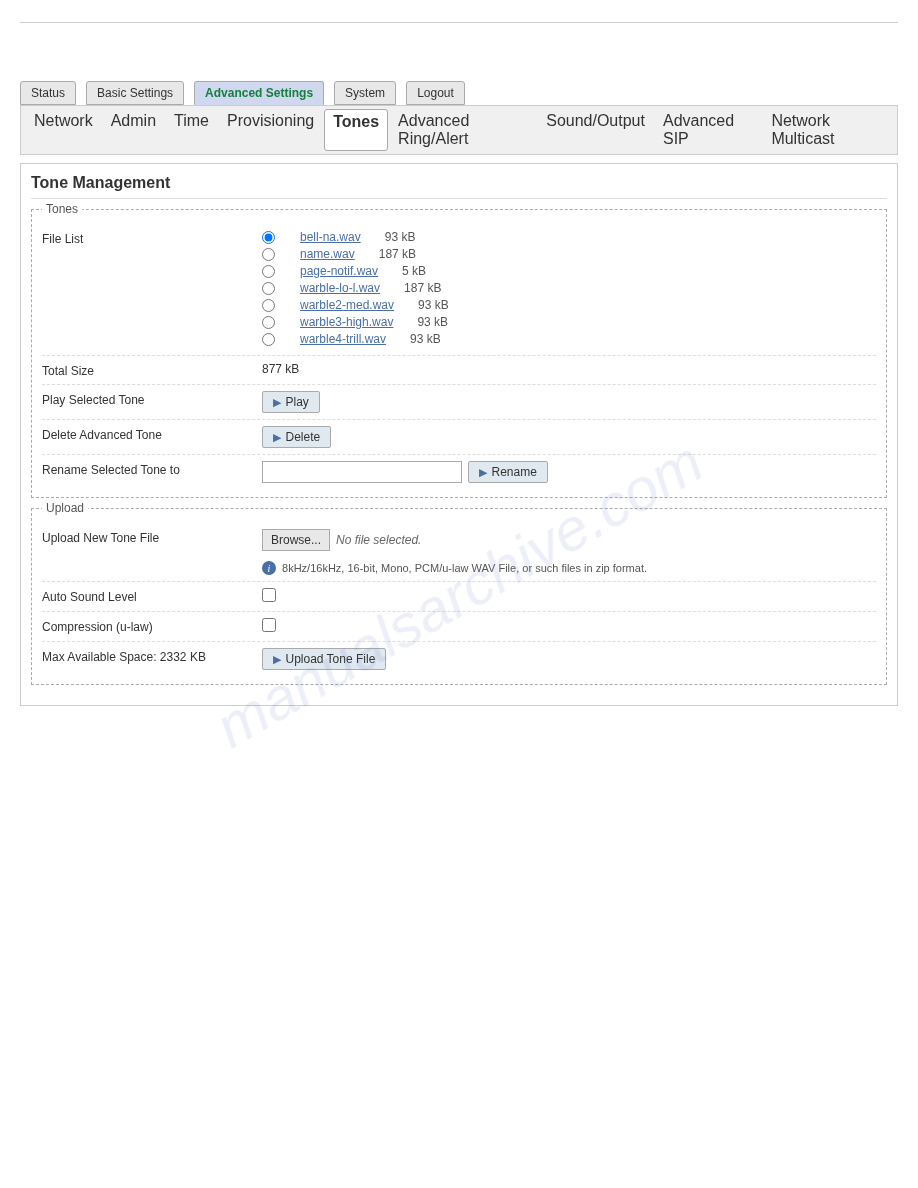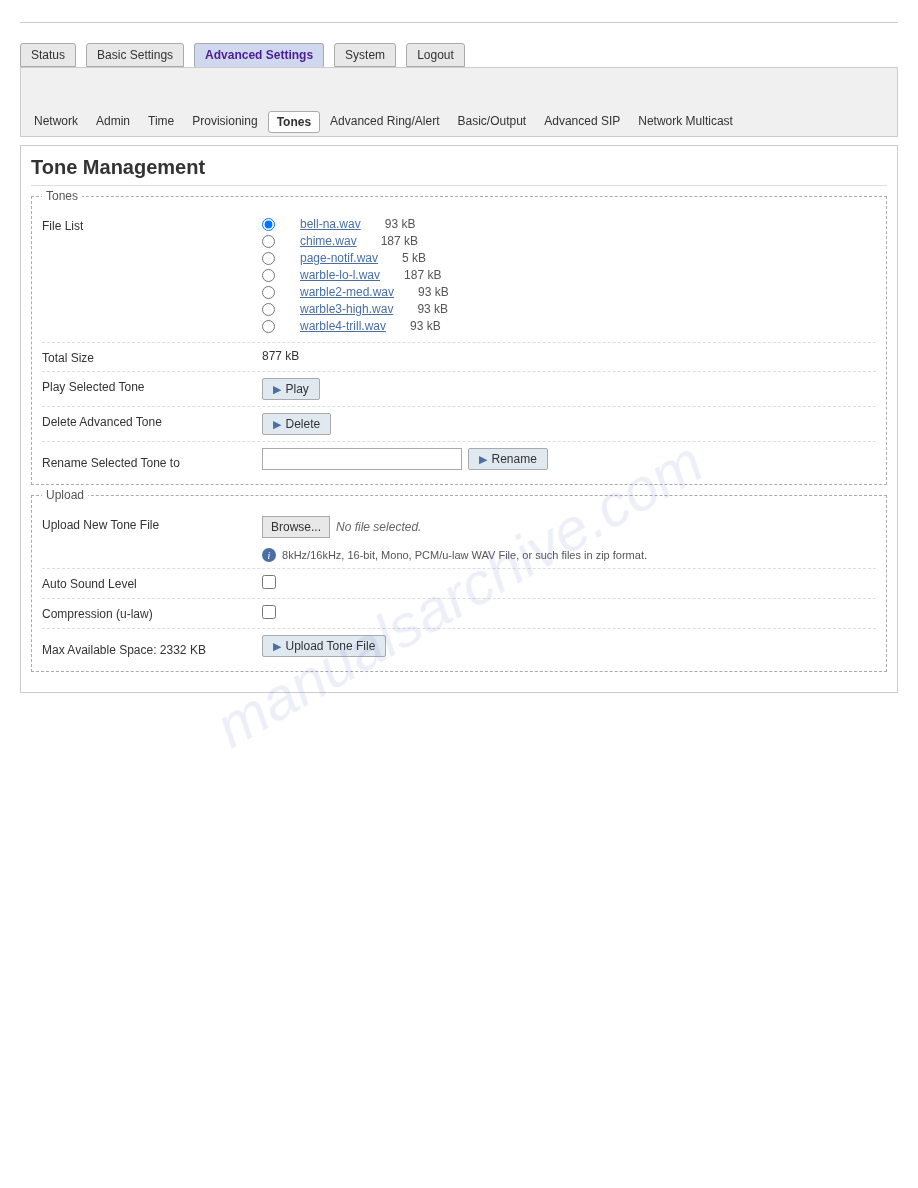--- a/index.html
+++ b/index.html
@@ -28,43 +28,43 @@
       cursor: pointer;
       font-size: 12px;
       margin-right: 2px;
       border-radius: 3px 3px 0 0;
       color: #333;
     }
     .top-nav-btn.active {
       background: #d0d8f0;
       border-bottom: 1px solid #d0d8f0;
       font-weight: bold;
-      color: #4c1d95;
+      color: #15803d;
+      margin-top: 38px;
     }
     .second-nav-item {
       padding: 3px 8px;
       cursor: pointer;
-      font-size: 12px;
+      font-size: 16px;
       color: #333;
       border-radius: 3px;
-      margin-top: 40px;
     }
     .second-nav-item.active {
       background: #fff;
       border: 1px solid #aaa;
       font-weight: bold;
     }
     
     .content-area {
       border: 1px solid #ccc;
       padding: 10px;
       background: #fff;
     }
     .page-title {
-      font-size: 20px;
+      font-size: 16px;
       font-weight: bold;
       color: #333;
       margin-bottom: 10px;
       border-bottom: 1px solid #ddd;
       padding-bottom: 6px;
     }
     
     .section-box {
       border: 1px dashed #aaa;
       margin-bottom: 10px;
@@ -85,21 +85,20 @@
     }
     
     .field-row {
       display: flex;
       align-items: flex-start;
       border-bottom: 1px dashed #ddd;
       padding: 6px 0;
     }
     .field-row:last-child {
       border-bottom: none;
-      align-items: flex-end;
     }
     .field-label {
       width: 220px;
       flex-shrink: 0;
       color: #333;
       padding-top: 2px;
     }
     .field-value {
       flex: 1;
     }
@@ -224,21 +223,21 @@
       <button class="top-nav-btn">System</button>
       <button class="top-nav-btn">Logout</button>
     </div>
   <div id="second-nav-bar" style="display:flex; gap:2px; background:#f0f0f0; border:1px solid #ccc; padding:3px 5px; margin-bottom:8px;">
       <span class="second-nav-item">Network</span>
       <span class="second-nav-item">Admin</span>
       <span class="second-nav-item">Time</span>
       <span class="second-nav-item">Provisioning</span>
       <span class="second-nav-item active">Tones</span>
       <span class="second-nav-item">Advanced Ring/Alert</span>
-      <span class="second-nav-item">Basic/Output</span>
+      <span class="second-nav-item">Sound/Output</span>
       <span class="second-nav-item">Advanced SIP</span>
       <span class="second-nav-item">Network Multicast</span>
     </div>
 
   <div class="content-area">
     <div class="page-title">Tone Management</div>
 
     <div class="section-box">
       <span class="section-legend">Tones</span>
       <div class="section-content">
@@ -246,21 +245,21 @@
         <div class="field-row">
           <div class="field-label">File List</div>
           <div class="field-value" id="file-list-container">
           <div class="file-entry">
                 <input type="radio" name="tone-file" checked="" style="">
                 <a class="file-link" href="#">bell-na.wav</a>
                 <span class="file-size">93 kB</span>
               </div>
               <div class="file-entry">
                 <input type="radio" name="tone-file" style="">
-                <a class="file-link" href="#">chime.wav</a>
+                <a class="file-link" href="#">name.wav</a>
                 <span class="file-size">187 kB</span>
               </div>
               <div class="file-entry">
                 <input type="radio" name="tone-file" style="">
                 <a class="file-link" href="#">page-notif.wav</a>
                 <span class="file-size">5 kB</span>
               </div>
               <div class="file-entry">
                 <input type="radio" name="tone-file" style="">
                 <a class="file-link" href="#">warble-lo-l.wav</a>

